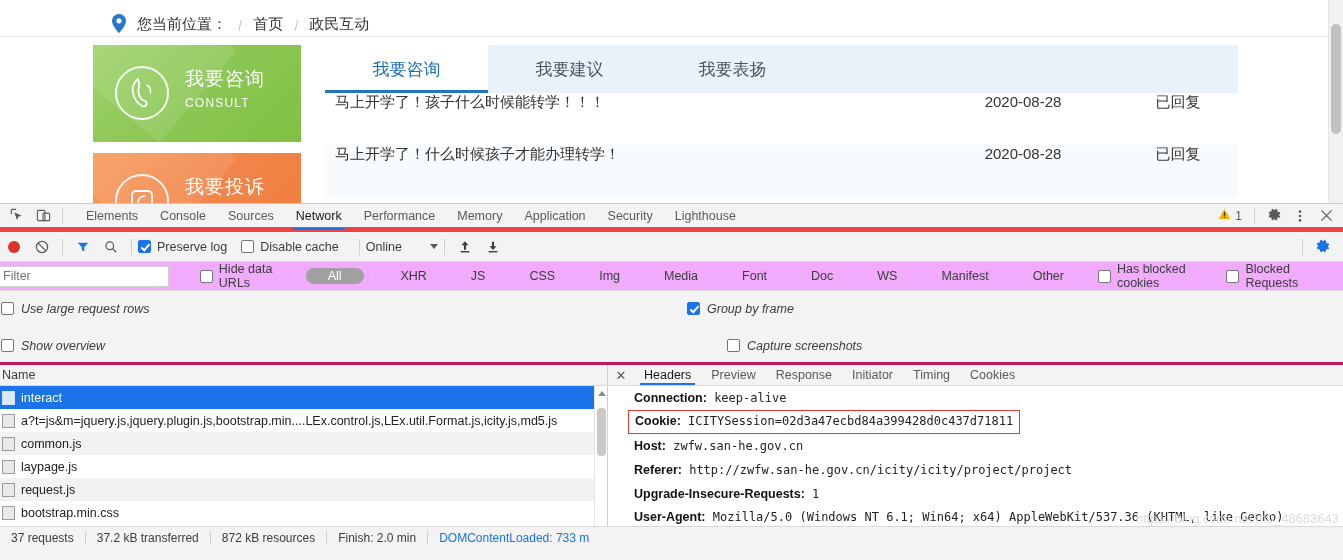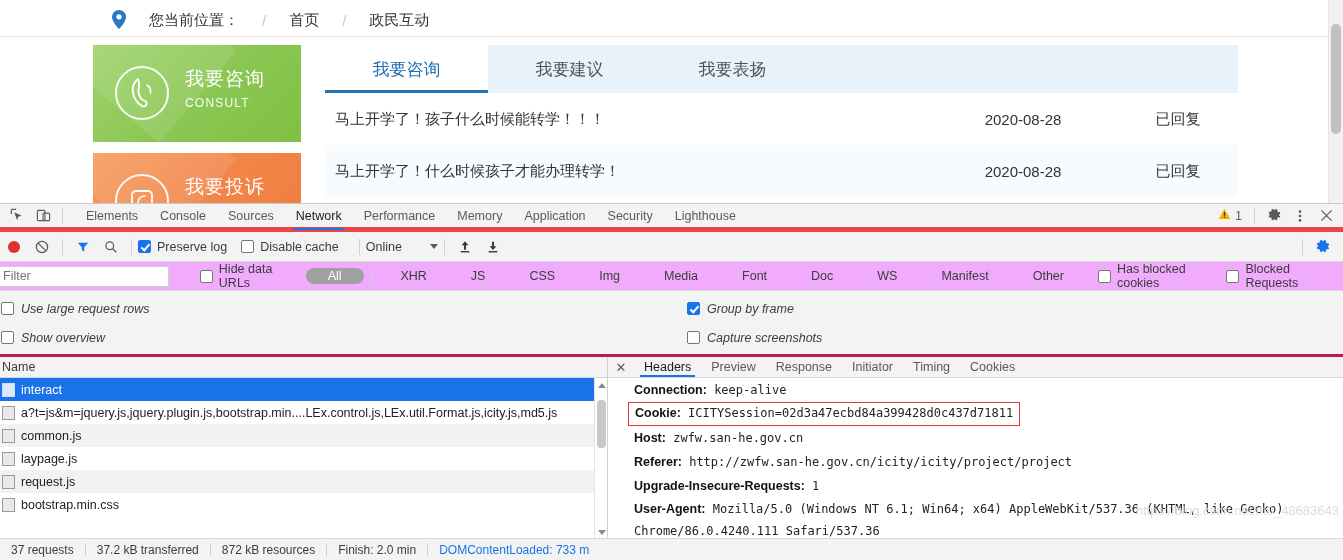--- a/index.html
+++ b/index.html
@@ -13,21 +13,21 @@
 
   
   #page {
     position: absolute; left: 0; top: 0;
     width: 1343px; height: 203px;
     background: #ffffff;
     overflow: hidden;
   }
   #breadcrumb {
     position: absolute; left: 112px; top: 6px;
-    display: flex; align-items: center; gap: 16px;
+    display: flex; align-items: flex-end; gap: 4px;
     font-size: 15px; color: #333;
     height: 28px;
   }
   #breadcrumb .pin {
     width: 14px; height: 19px; margin-right: 7px;
     display: inline-block; position: relative; top: -1px;
   }
   #breadcrumb .bc-label { color: #333; }
   #breadcrumb .sep { color: #c9c9c9; margin: 0 7px; }
   #breadcrumb .bc-link { color: #333; }
@@ -83,21 +83,21 @@
     width: 163px; display: flex; align-items: center; justify-content: center;
     font-size: 17px; color: #4b5560; position: relative; cursor: default;
   }
   .tab.active { background: #fff; color: #1f6fb5; }
   .tab.active::after {
     content:""; position:absolute; left:0; right:0; bottom:0; height:3px;
     background:#2277bb;
   }
   #list { background: #fff; }
   .lrow {
-    height: 52px; display: flex; align-items: center;
+    height: 52px; display: flex; 
     font-size: 15px; color: #333; padding: 0 0 0 10px;
   }
   .lrow.alt { background: #f7fbfe; }
   .lrow .ltitle { flex: 1; }
   .lrow .ldate { width: 190px; text-align: center; color: #333; }
   .lrow .lstatus { width: 120px; text-align: center; color: #333; }
   #pagescroll {
     position: absolute; right: 0; top: 0; width: 15px; height: 203px;
     background: #f1f1f1; border-left: 1px solid #e4e4e4;
   }
@@ -230,21 +230,21 @@
   }
   .hline .k { font-family:"Liberation Sans", sans-serif; font-weight:bold; font-size:12.5px; color:#111; }
   .hline.boxed {
     display:inline-block; border:1px solid #e53935; padding: 1px 6px 2px 6px;
     line-height: 19px; margin-left:-6px;
   }
   .hline.wrap { white-space: normal; line-height:22px; max-width: 712px; }
 
   
   #statusbar {
-    position:absolute; left:0; bottom:0; width:1343px; height:22px;
+    position:absolute; left:0; bottom:12px; width:1343px; height:22px;
     background:#f3f3f3; border-top:1px solid #d8d8d8;
     display:flex; align-items:center; font-size:12px; color:#3c3c3c;
   }
   #statusbar .sitem { padding: 0 11px; }
   #statusbar .ssep { width:1px; height:13px; background:#cfcfcf; }
   #statusbar .blue { color:#1a73e8; }
   #watermark {
     position:absolute; right:4px; bottom:22px; font-size:13px; color:#dcdcdc;
     font-family:"Liberation Sans", sans-serif; pointer-events:none;
   }
@@ -501,21 +501,21 @@
           <span>Use large request rows</span>
         </label>
       </div>
       <div class="sright">
         <label class="sck">
           <span class="chk on"></span>
           <span>Group by frame</span>
         </label>
       </div>
     </div>
-    <div class="srow" style="margin-top:8px;">
+    <div class="srow" style="margin-top:16px;gap:40px;">
       <div class="sleft">
         <label class="sck">
           <span class="chk"></span>
           <span>Show overview</span>
         </label>
       </div>
       <div class="sright">
         <label class="sck">
           <span class="chk"></span>
           <span>Capture screenshots</span>

